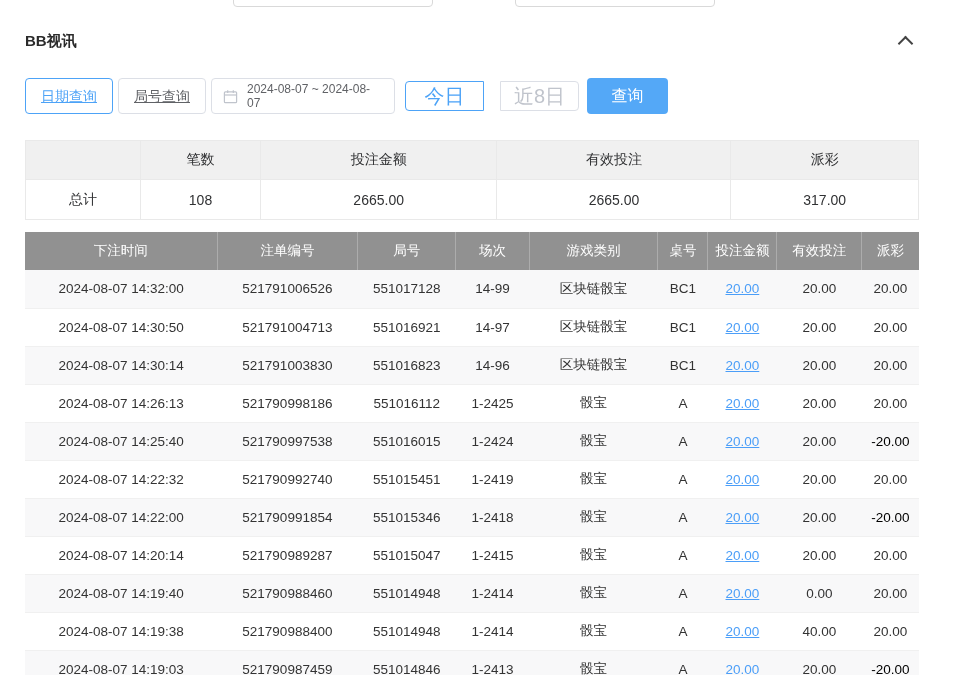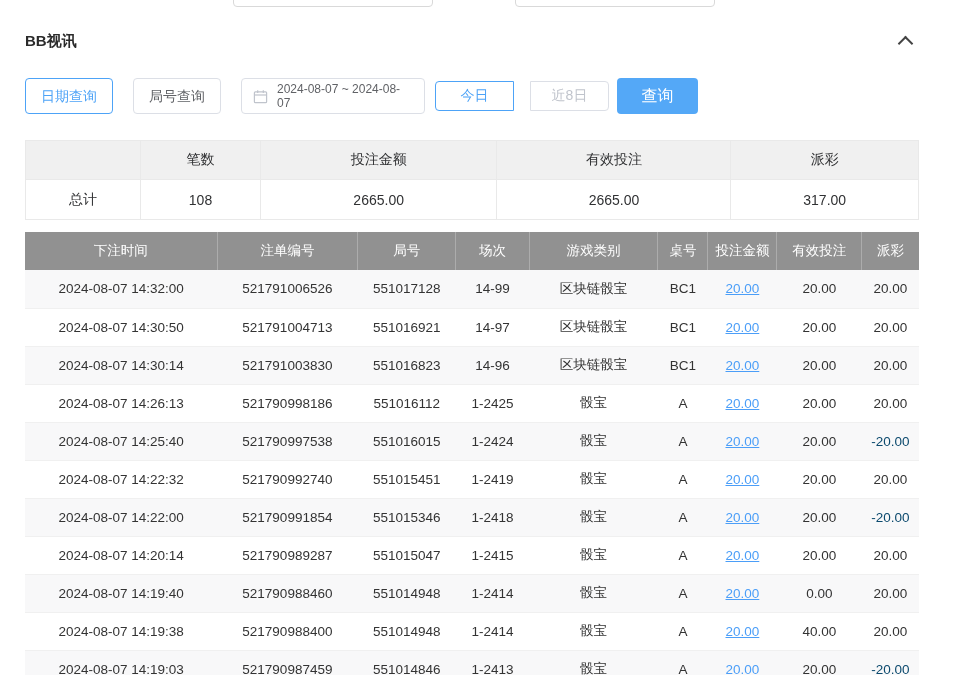--- a/index.html
+++ b/index.html
@@ -34,31 +34,31 @@
   }
 
   
   .filter-bar { margin-top: 26px; display: flex; align-items: center; height: 36px; }
   .btn {
     height: 36px; border-radius: 4px; font-size: 14px; line-height: 34px;
     background: #fff; border: 1px solid #dcdfe6; color: #606266;
     padding: 0 15px; cursor: pointer; white-space: nowrap;
   }
   .btn-outline-primary { color: #4da3f7; border-color: #4da3f7; }
-  .mr15 { margin-right: 20px; }
+  .mr15 { margin-right: 5px; text-decoration: underline; }
   .date-input {
     display: flex; align-items: center; gap: 9px;
     height: 36px; width: 184px; padding: 0 11px; margin-right: 10px;
     border: 1px solid #dcdfe6; border-radius: 4px;
     color: #606266; font-size: 12px; cursor: pointer; background: #fff;
   }
   .btn-group { display: flex; }
   .group-btn {
     width: 79px; height: 30px; background: #fff;
-    border: 1px solid #dcdfe6; color: #c0c4cc; font-size: 14px;
+    border: 1px solid #dcdfe6; color: #c0c4cc; font-size: 20px;
     margin-left: -1px; cursor: pointer; position: relative;
   }
   .group-btn:first-child { border-radius: 4px 0 0 4px; margin-left: 0; }
   .group-btn:last-child { border-radius: 0 4px 4px 0; margin-left: 16px; }
   .group-btn.active { color: #4da3f7; border-color: #4da3f7; z-index: 1; }
   .search-btn {
     width: 81px; height: 36px; margin-left: 8px;
     background: #54a8f7; border: none; border-radius: 4px;
     color: #fff; font-size: 16px; cursor: pointer;
   }
@@ -86,21 +86,21 @@
   }
   .data-table thead th:last-child { border-right: none; }
   .data-table tbody td {
     height: 38px; text-align: center;
     border-bottom: 1px solid #f0f0f0;
     overflow: hidden; white-space: nowrap;
   }
   .data-table tbody tr:nth-child(odd) td { background: #f8f8f9; }
   .data-table tbody tr:nth-child(even) td { background: #ffffff; }
   .bet-link { color: #4b9ef8; text-decoration: underline; cursor: pointer; }
-  .negative { color: #0c4a6e; margin-top: 16px; }
+  .negative { color: #000000; margin-top: 16px; }
 </style>
 </head>
 <body>
 
 <div class="page">
 
   <div class="cut-input one"></div>
   <div class="cut-input two"></div>
 
   <div class="content">

